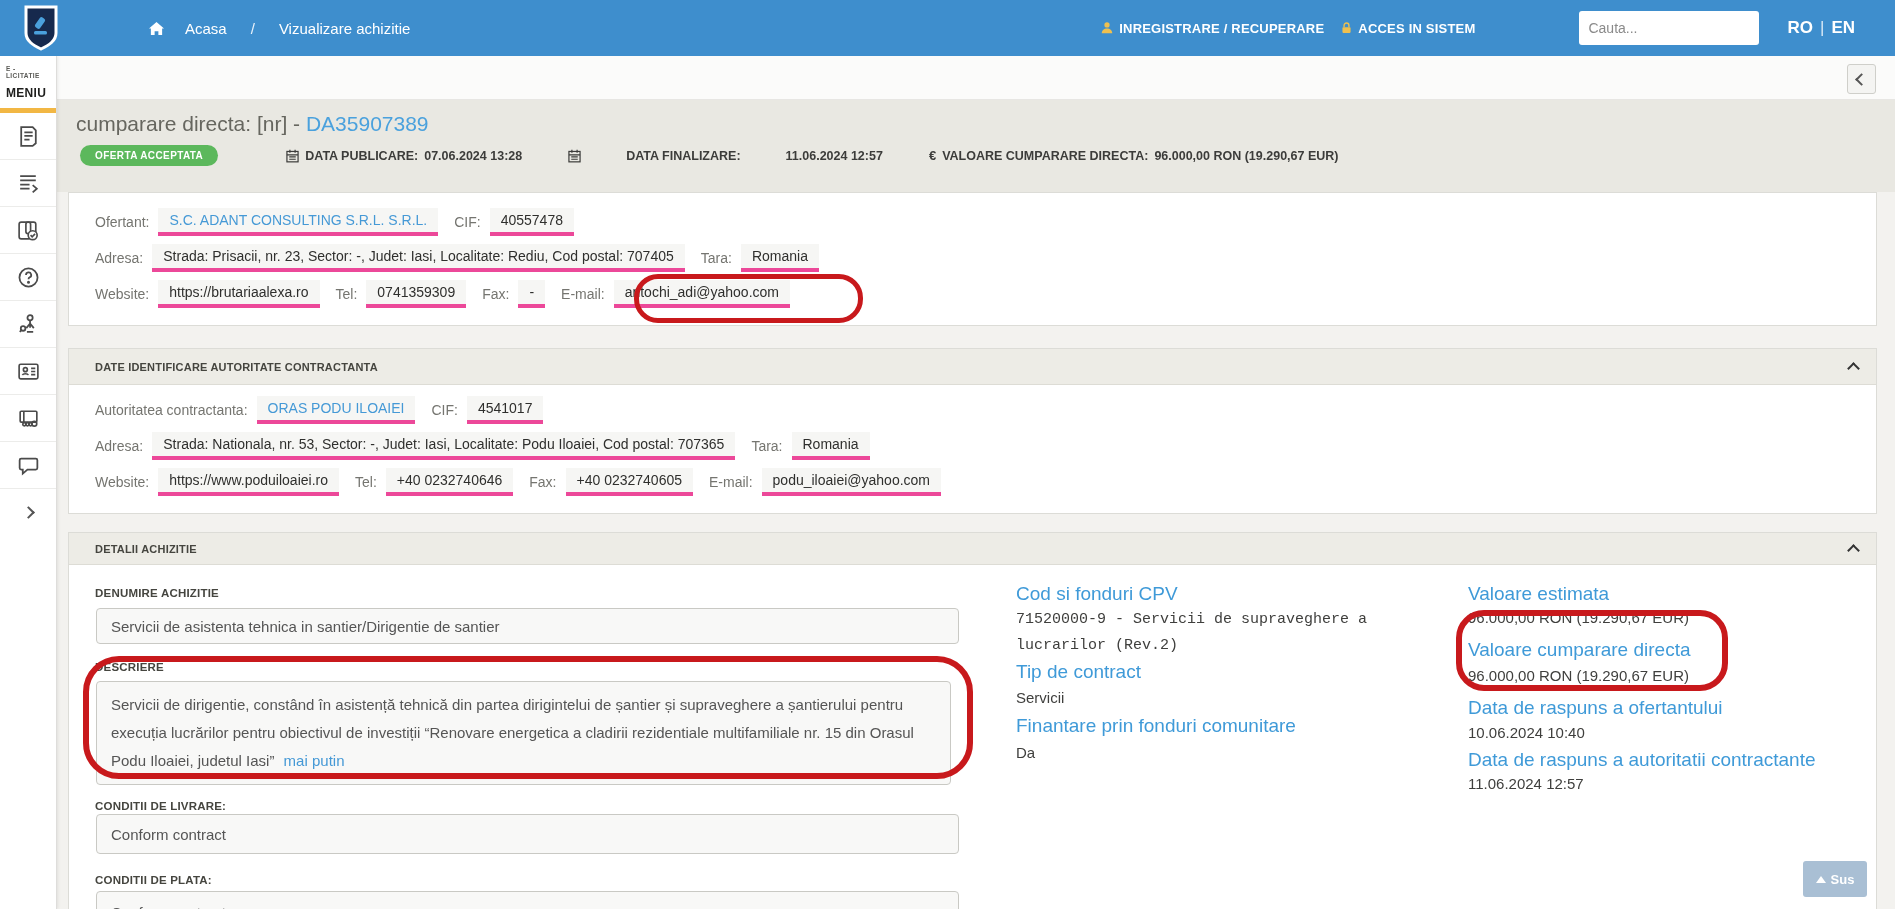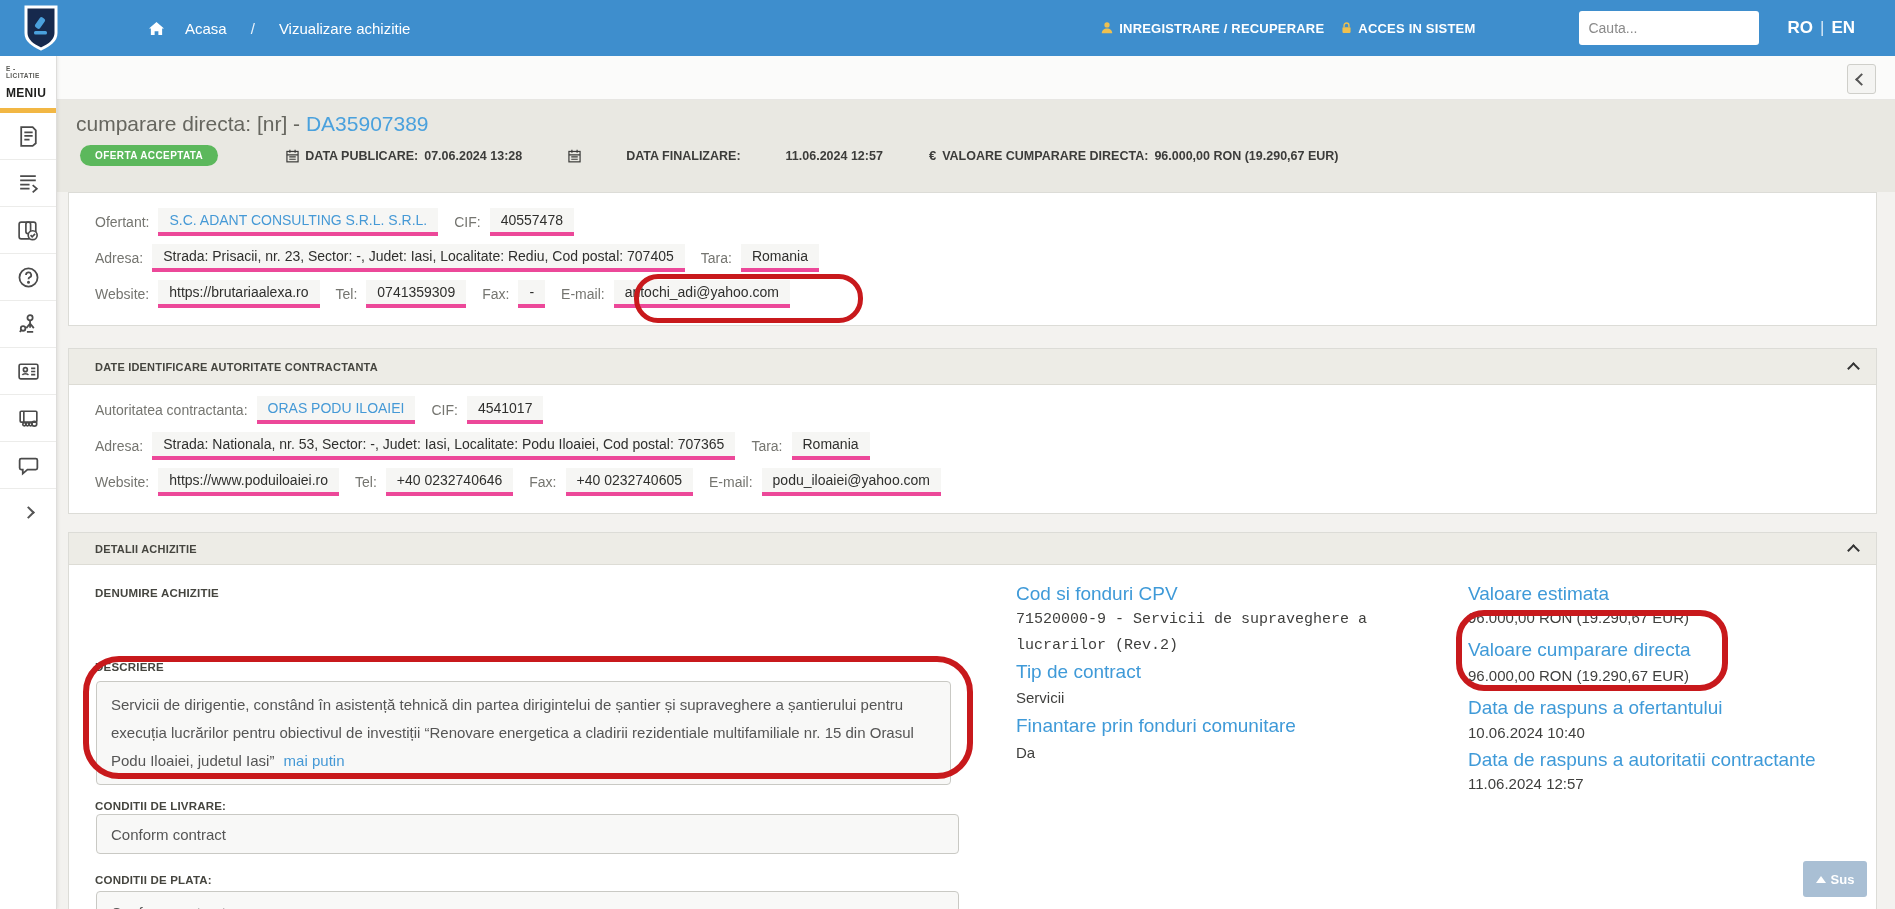--- a/index.html
+++ b/index.html
@@ -296,20 +296,23 @@
       </div>
     </div>
 
     <div class="card card3">
       <div class="sec-head">
         <span class="t">DETALII ACHIZITIE</span>
         <span class="chev chev-up"></span>
       </div>
 
       <div class="abs dlabel" style="left:26px; top:54px;">DENUMIRE ACHIZITIE</div>
+      <div class="abs dinput" style="left:27px; top:75px; width:863px; height:36px;">
+        <span>Servicii de asistenta tehnica in santier/Dirigentie de santier</span>
+      </div>
 
       <div class="abs dlabel" style="left:26px; top:128px;">DESCRIERE</div>
       <div class="abs dtext" style="left:27px; top:148px; width:855px; height:104px;">
         <span>Servicii de dirigentie, constând în asistență tehnică din partea dirigintelui de șantier și supraveghere a șantierului pentru execuția lucrărilor pentru obiectivul de investiții “Renovare energetica a cladirii rezidentiale multifamiliale nr. 15 din Orasul Podu Iloaiei, judetul Iasi”</span>
         <a href="#" class="mai-putin" style="margin-left:5px;">mai putin</a>
       </div>
 
       <div class="abs dlabel" style="left:26px; top:267px;">CONDITII DE LIVRARE:</div>
       <div class="abs dinput" style="left:27px; top:281px; width:863px; height:40px;">
         <span>Conform contract</span>

